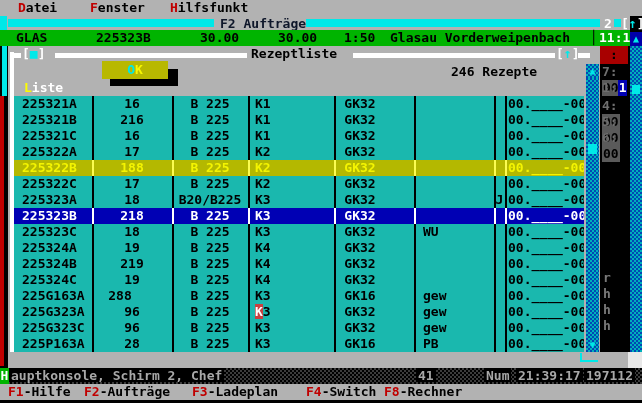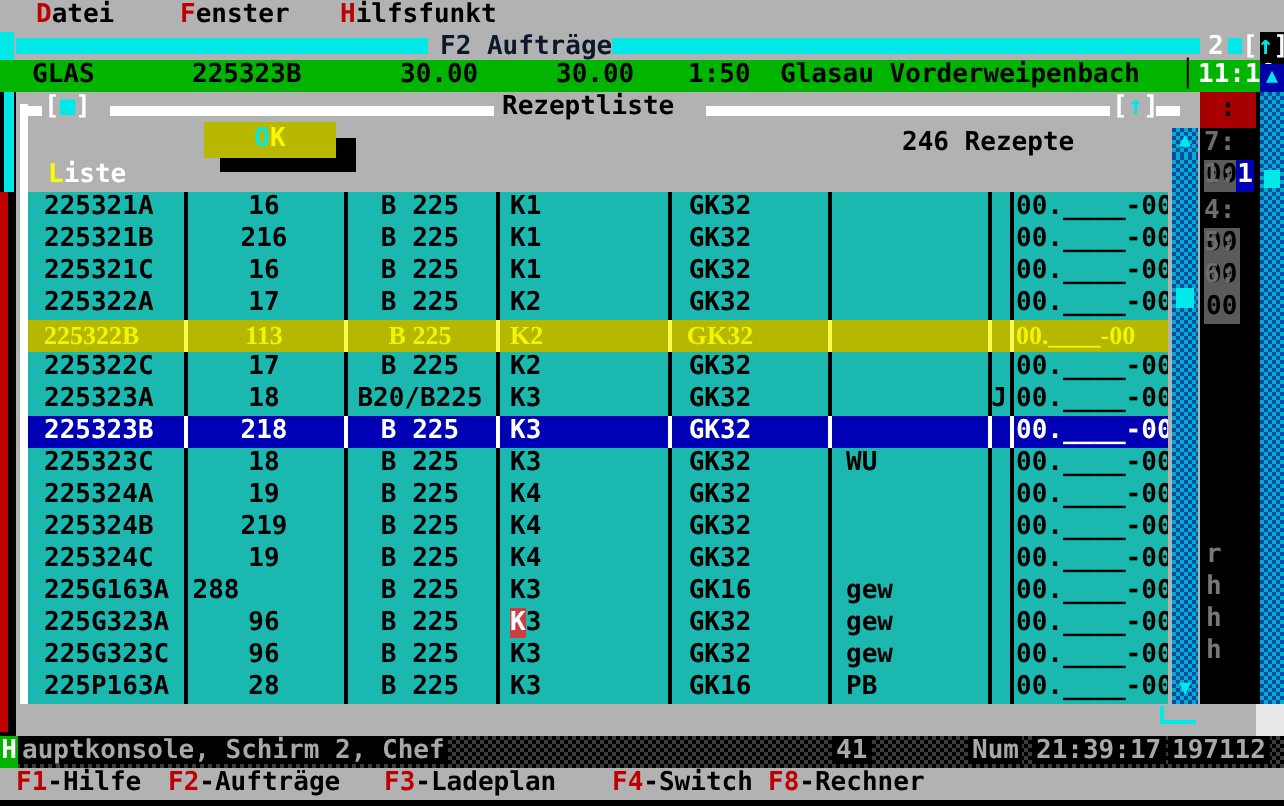--- a/index.html
+++ b/index.html
@@ -159,23 +159,23 @@
         <div class="row" style="top: 48px;">
           <span class="cell" style="left: 8px; width: 70px; text-align: left;">225322A</span>
           <span class="cell" style="left: 78px; width: 80px; text-align: center;">17</span>
           <span class="cell" style="left: 158px; width: 76px; text-align: center;">B 225</span>
           <span class="cell" style="left: 241px; width: 60px; text-align: left;">K2</span>
           <span class="cell" style="left: 306px; width: 80px; text-align: center;">GK32</span>
           <span class="cell" style="left: 409px; width: 68px; text-align: left;"></span>
           <span class="cell" style="left: 480px; width: 11px; text-align: center;"></span>
           <span class="cell" style="left: 494px; width: 76px; text-align: left;">00.____-00</span>
         </div>
-        <div class="row hl-yellow" style="top: 64px; font-family: Liberation Serif, serif;">
+        <div class="row hl-yellow" style="top: 64px;">
           <span class="cell" style="left: 8px; width: 70px; text-align: left;">225322B</span>
-          <span class="cell" style="left: 78px; width: 80px; text-align: center;">113</span>
+          <span class="cell" style="left: 78px; width: 80px; text-align: center;">188</span>
           <span class="cell" style="left: 158px; width: 76px; text-align: center;">B 225</span>
           <span class="cell" style="left: 241px; width: 60px; text-align: left;">K2</span>
           <span class="cell" style="left: 306px; width: 80px; text-align: center;">GK32</span>
           <span class="cell" style="left: 409px; width: 68px; text-align: left;"></span>
           <span class="cell" style="left: 480px; width: 11px; text-align: center;"></span>
           <span class="cell" style="left: 494px; width: 76px; text-align: left;">00.____-00</span>
           <span class="rsep" style="left: 78px; background: rgb(252, 252, 80);"></span>
           <span class="rsep" style="left: 158px; background: rgb(252, 252, 80);"></span>
           <span class="rsep" style="left: 234px; background: rgb(252, 252, 80);"></span>
           <span class="rsep" style="left: 320px; background: rgb(252, 252, 80);"></span>
@@ -255,21 +255,21 @@
           <span class="cell" style="left: 78px; width: 80px; text-align: center;">19</span>
           <span class="cell" style="left: 158px; width: 76px; text-align: center;">B 225</span>
           <span class="cell" style="left: 241px; width: 60px; text-align: left;">K4</span>
           <span class="cell" style="left: 306px; width: 80px; text-align: center;">GK32</span>
           <span class="cell" style="left: 409px; width: 68px; text-align: left;"></span>
           <span class="cell" style="left: 480px; width: 11px; text-align: center;"></span>
           <span class="cell" style="left: 494px; width: 76px; text-align: left;">00.____-00</span>
         </div>
         <div class="row" style="top: 192px;">
           <span class="cell" style="left: 8px; width: 70px; text-align: left;">225G163A</span>
-          <span class="cell" style="left: 66px; width: 56px; text-align: center;">288</span>
+          <span class="cell" style="left: 78px; width: 56px; text-align: center;">288</span>
           <span class="cell" style="left: 158px; width: 76px; text-align: center;">B 225</span>
           <span class="cell" style="left: 241px; width: 60px; text-align: left;">K3</span>
           <span class="cell" style="left: 306px; width: 80px; text-align: center;">GK16</span>
           <span class="cell" style="left: 409px; width: 68px; text-align: left;">gew</span>
           <span class="cell" style="left: 480px; width: 11px; text-align: center;"></span>
           <span class="cell" style="left: 494px; width: 76px; text-align: left;">00.____-00</span>
         </div>
         <div class="row" style="top: 208px;">
           <span class="cell" style="left: 8px; width: 70px; text-align: left;">225G323A</span>
           <span class="cell" style="left: 78px; width: 80px; text-align: center;">96</span>

